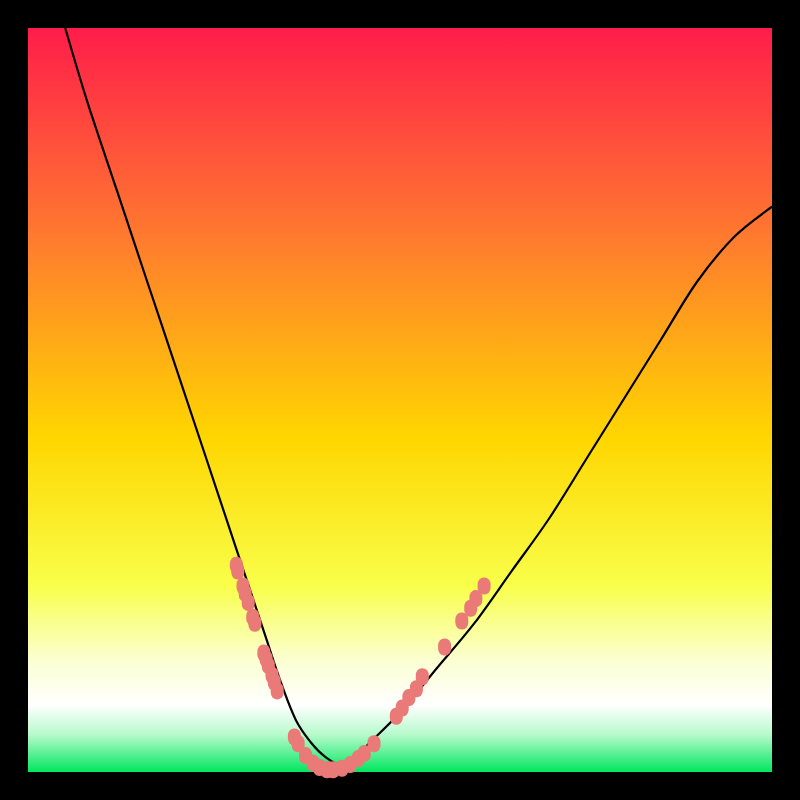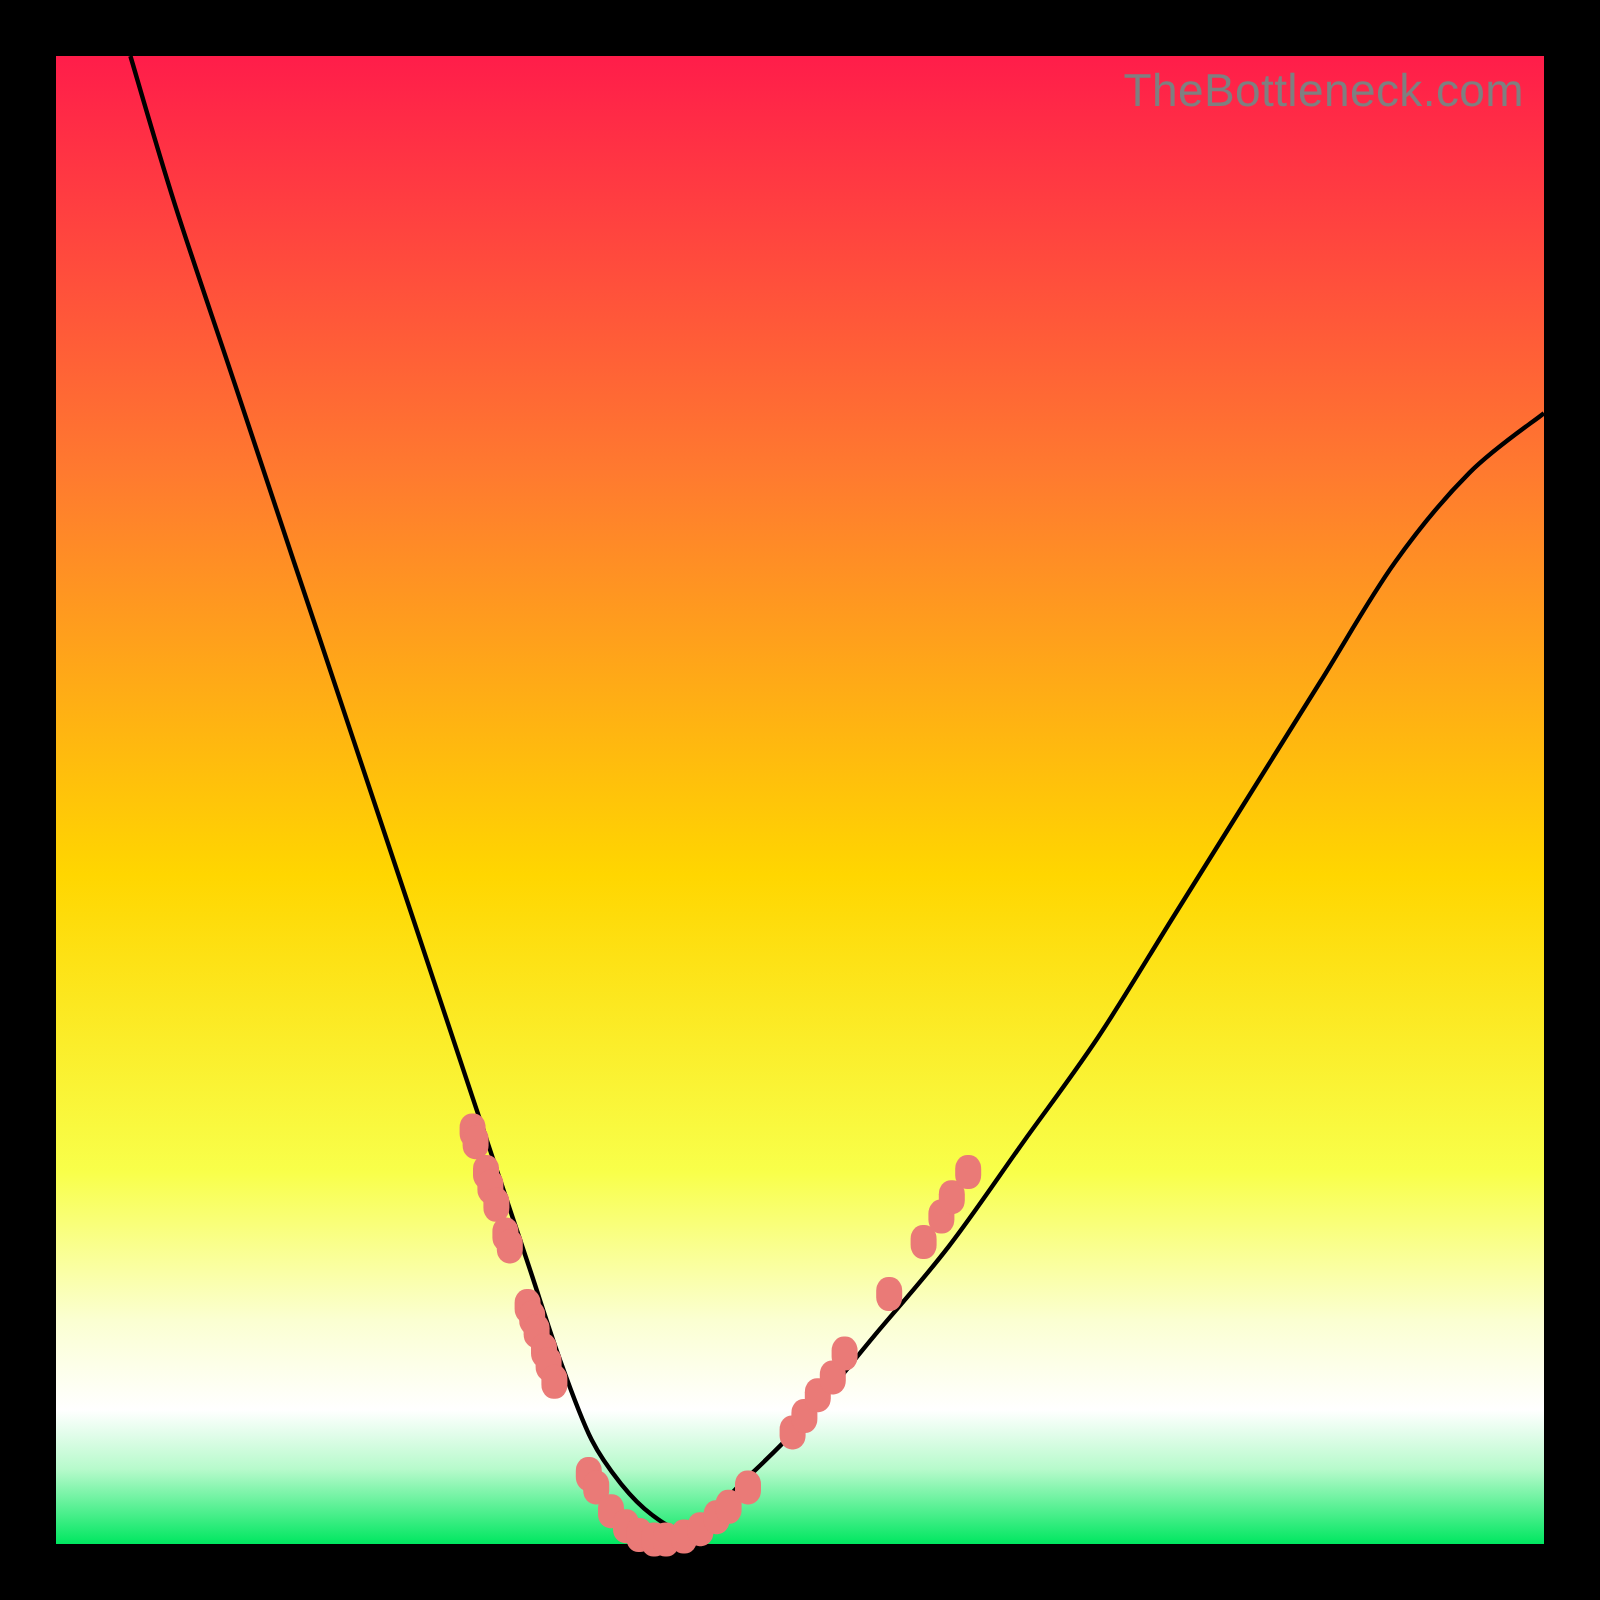--- a/index.html
+++ b/index.html
@@ -100,14 +100,13 @@
         <rect x="381.9" y="652.2" width="13" height="17" rx="6" ry="7" fill="#ea7a77"></rect>
         <rect x="387.8" y="640.3" width="13" height="17" rx="6" ry="7" fill="#ea7a77"></rect>
         <rect x="410.1" y="610.5" width="13" height="17" rx="6" ry="7" fill="#ea7a77"></rect>
         <rect x="427.3" y="584.5" width="13" height="17" rx="6" ry="7" fill="#ea7a77"></rect>
         <rect x="436.2" y="571.8" width="13" height="17" rx="6" ry="7" fill="#ea7a77"></rect>
         <rect x="441.4" y="562.1" width="13" height="17" rx="6" ry="7" fill="#ea7a77"></rect>
         <rect x="449.6" y="549.5" width="13" height="17" rx="6" ry="7" fill="#ea7a77"></rect>
       </g>
   </svg>
 
-  <div class="watermark">TheBottleneck.com</div>
 </div>
 
 </body></html>

